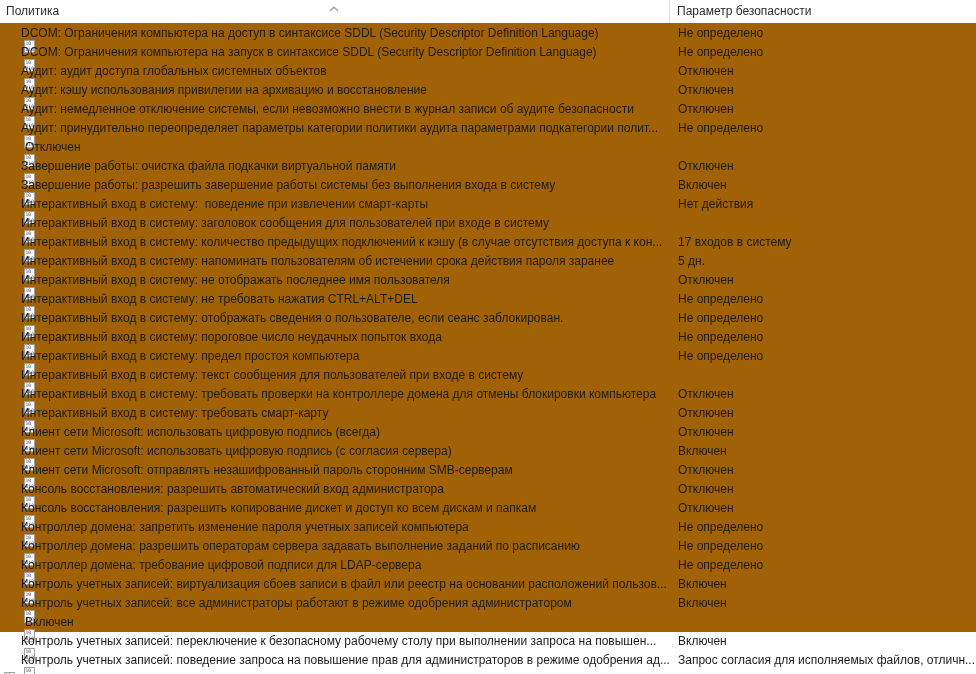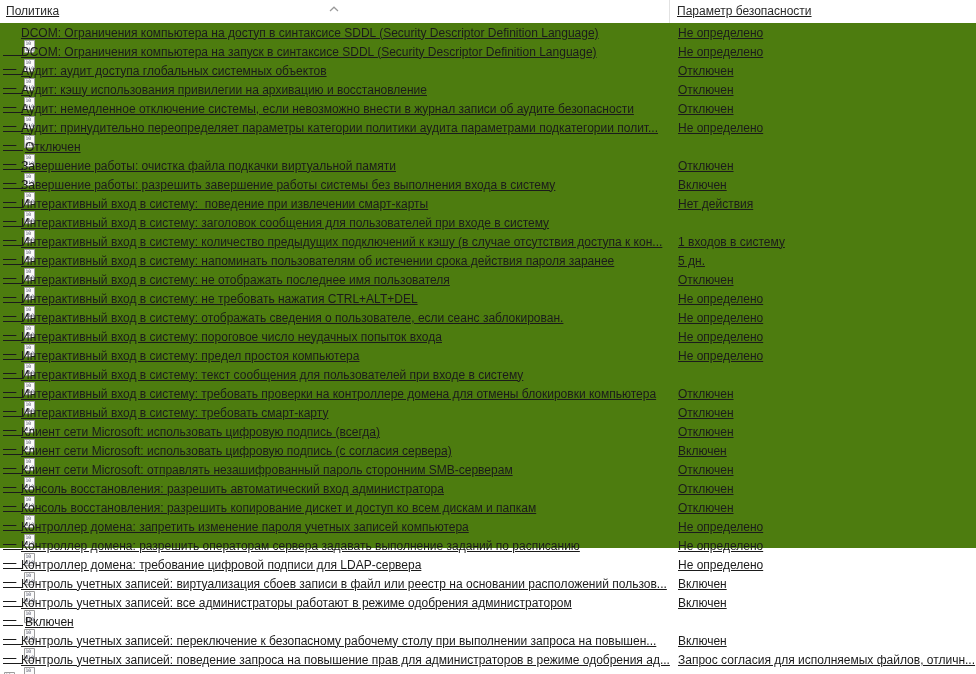--- a/index.html
+++ b/index.html
@@ -9,23 +9,22 @@
     height: 674px;
     overflow: hidden;
     background: #ffffff;
     font-family: "Liberation Sans", "DejaVu Sans", sans-serif;
     font-size: 12px;
     color: #1b1b1b;
   }
   .listview {
     position: relative;
     width: 976px;
-    height: 548px;
-    background: #4d7c0f;
-    text-decoration: underline;
+    height: 632px;
+    background: #a16207;
   }
   
   .header-row {
     position: relative;
     display: flex;
     height: 23px;
     align-items: center;
     background: #ffffff;
   }
   .header-cell {
@@ -243,21 +242,21 @@
 
   <div class="row">
     <span class="icon-wrap">
       <svg width="14" height="15" viewBox="0 0 14 15" aria-hidden="true">
         <path d="M1.5 1.5 h10 v10.6 l-1.6 1.6 h-8.4 z" fill="#fbfbfb" stroke="#9d9d9d" stroke-width="1"></path>
         <text x="2.6" y="6.2" font-family="DejaVu Sans Mono, monospace" font-size="4.6" fill="#44485e">10</text>
         <text x="2.6" y="11.6" font-family="DejaVu Sans Mono, monospace" font-size="4.6" fill="#44485e">010</text>
       </svg>
     </span>
     <span class="policy-label">Интерактивный вход в систему: количество предыдущих подключений к кэшу (в случае отсутствия доступа к кон...</span>
-    <span class="setting-label">1 входов в систему</span>
+    <span class="setting-label">17 входов в систему</span>
   </div>
 
   <div class="row">
     <span class="icon-wrap">
       <svg width="14" height="15" viewBox="0 0 14 15" aria-hidden="true">
         <path d="M1.5 1.5 h10 v10.6 l-1.6 1.6 h-8.4 z" fill="#fbfbfb" stroke="#9d9d9d" stroke-width="1"></path>
         <text x="2.6" y="6.2" font-family="DejaVu Sans Mono, monospace" font-size="4.6" fill="#44485e">10</text>
         <text x="2.6" y="11.6" font-family="DejaVu Sans Mono, monospace" font-size="4.6" fill="#44485e">010</text>
       </svg>
     </span>

